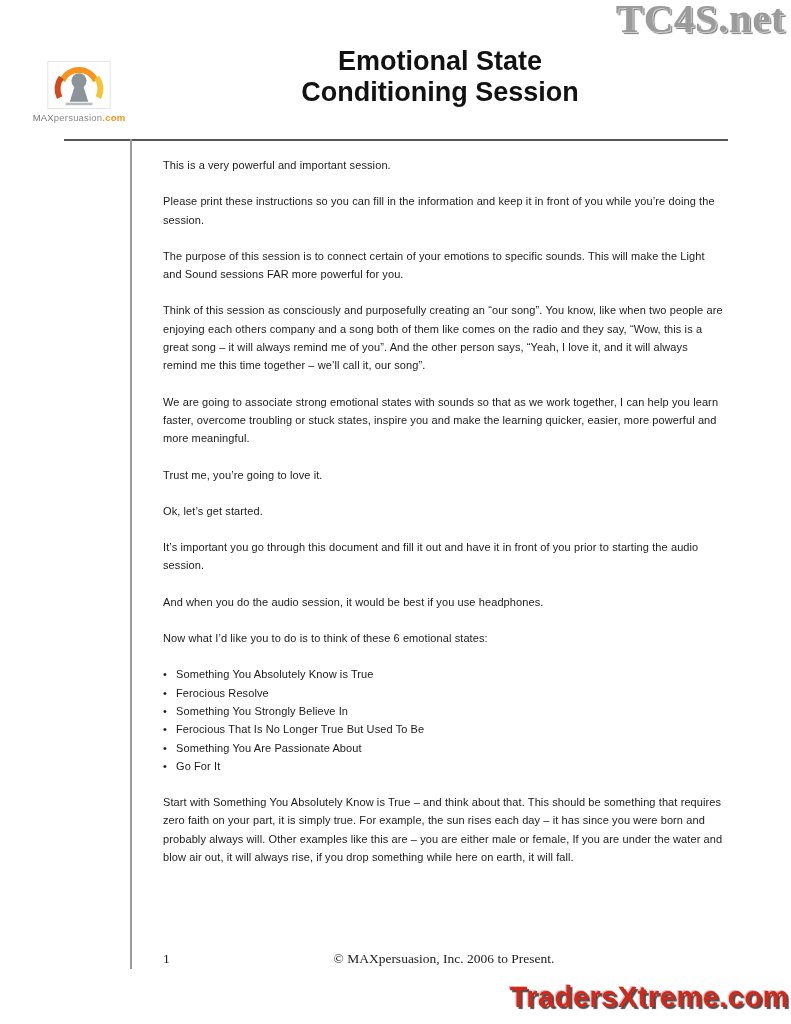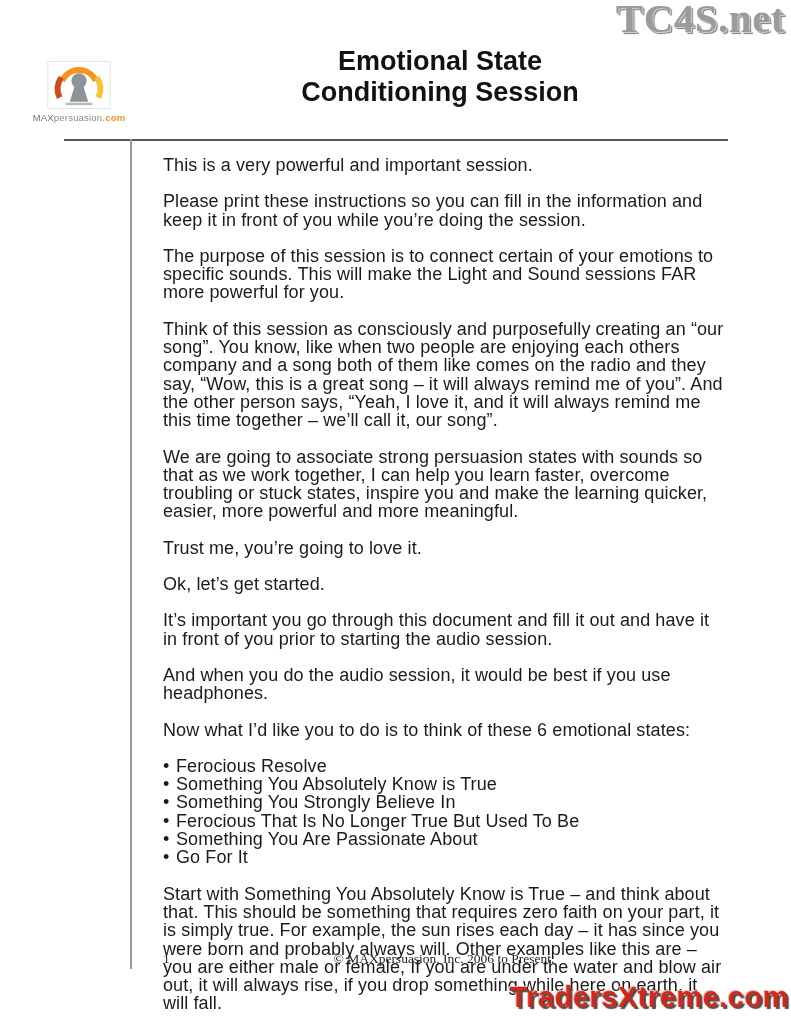--- a/index.html
+++ b/index.html
@@ -81,21 +81,21 @@
     height: 830px;
     background: #9a9a9a;
   }
 
   
   .content {
     position: absolute;
     top: 156px;
     left: 163px;
     width: 562px;
-    font-size: 18px;
+    font-size: 11px;
     line-height: 18.3px;
     letter-spacing: 0.1px;
     color: #1b1b1b;
     z-index: 1;
   }
   .content p { margin: 0 0 18px 0; }
   .content p.last { margin-bottom: 12px; }
   .bullets {
     list-style: none;
     margin: 0 0 18px 0;
@@ -184,30 +184,30 @@
   </div>
 
   <div class="hrule"></div>
   <div class="vrule"></div>
 
   <div class="content">
     <p>This is a very powerful and important session.</p>
     <p>Please print these instructions so you can fill in the information and keep it in front of you while you’re doing the session.</p>
     <p>The purpose of this session is to connect certain of your emotions to specific sounds. This will make the Light and Sound sessions FAR more powerful for you.</p>
     <p>Think of this session as consciously and purposefully creating an “our song”. You know, like when two people are enjoying each others company and a song both of them like comes on the radio and they say, “Wow, this is a great song – it will always remind me of you”. And the other person says, “Yeah, I love it, and it will always remind me this time together – we’ll call it, our song”.</p>
-    <p>We are going to associate strong persuasion states with sounds so that as we work together, I can help you learn faster, overcome troubling or stuck states, inspire you and make the learning quicker, easier, more powerful and more meaningful.</p>
+    <p>We are going to associate strong emotional states with sounds so that as we work together, I can help you learn faster, overcome troubling or stuck states, inspire you and make the learning quicker, easier, more powerful and more meaningful.</p>
     <p>Trust me, you’re going to love it.</p>
     <p>Ok, let’s get started.</p>
     <p>It’s important you go through this document and fill it out and have it in front of you prior to starting the audio session.</p>
     <p>And when you do the audio session, it would be best if you use headphones.</p>
     <p>Now what I’d like you to do is to think of these 6 emotional states:</p>
 
     <ul class="bullets">
+      <li>Something You Absolutely Know is True</li>
       <li>Ferocious Resolve</li>
-      <li>Something You Absolutely Know is True</li>
       <li>Something You Strongly Believe In</li>
       <li>Ferocious That Is No Longer True But Used To Be</li>
       <li>Something You Are Passionate About</li>
       <li>Go For It</li>
     </ul>
 
     <p class="last">Start with Something You Absolutely Know is True – and think about that. This should be something that requires zero faith on your part, it is simply true. For example, the sun rises each day – it has since you were born and probably always will. Other examples like this are – you are either male or female, If you are under the water and blow air out, it will always rise, if you drop something while here on earth, it will fall.</p>
   </div>
 
 

